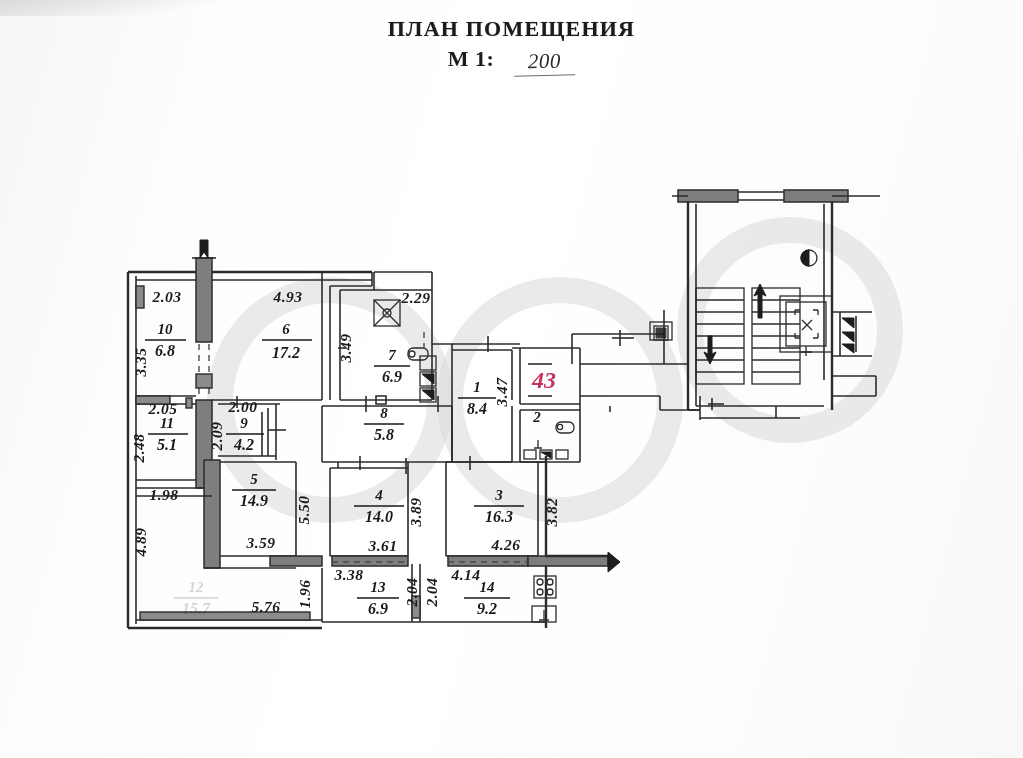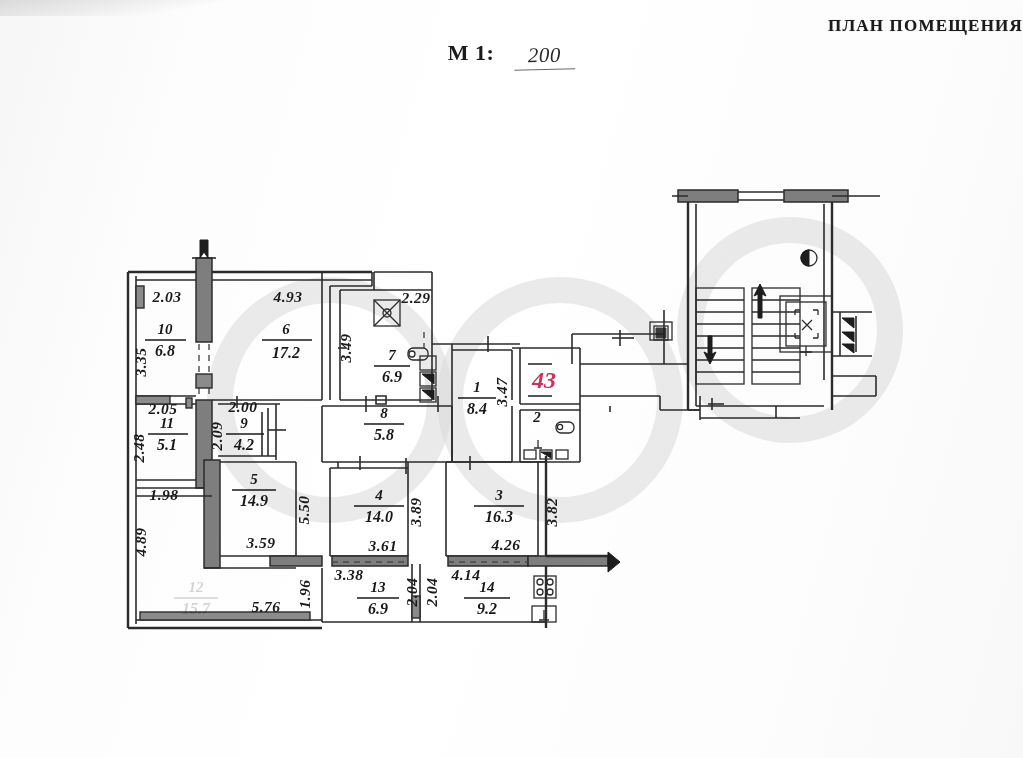--- a/index.html
+++ b/index.html
@@ -19,24 +19,23 @@
     position:absolute;left:0;top:0;width:250px;height:16px;
     background:linear-gradient(170deg, rgba(215,215,215,.9), rgba(255,255,255,0) 70%);
     pointer-events:none;
   }
   #title{
     position:absolute;left:0;right:0;top:16px;
     text-align:center;
     color:#1b1b1b;
   }
   #title .t1{
-    font-size:17px;font-weight:bold;letter-spacing:1.2px;
+    font-size:22px;font-weight:bold;letter-spacing:1.2px;
     font-family:"Liberation Serif", serif;
     text-shadow:0 0 1px rgba(0,0,0,.35);
-    text-align:right;
   }
   #title .t2{
     margin-top:4px;font-size:22px;font-weight:bold;letter-spacing:.5px;
   }
   #title .scaleval{
     display:inline-block;
     font-family:"Liberation Serif", serif;
     font-style:italic;font-weight:normal;font-size:21px;
     border-bottom:1.6px solid #6a6a6a;
     padding:0 14px 1px 14px;margin-left:14px;

